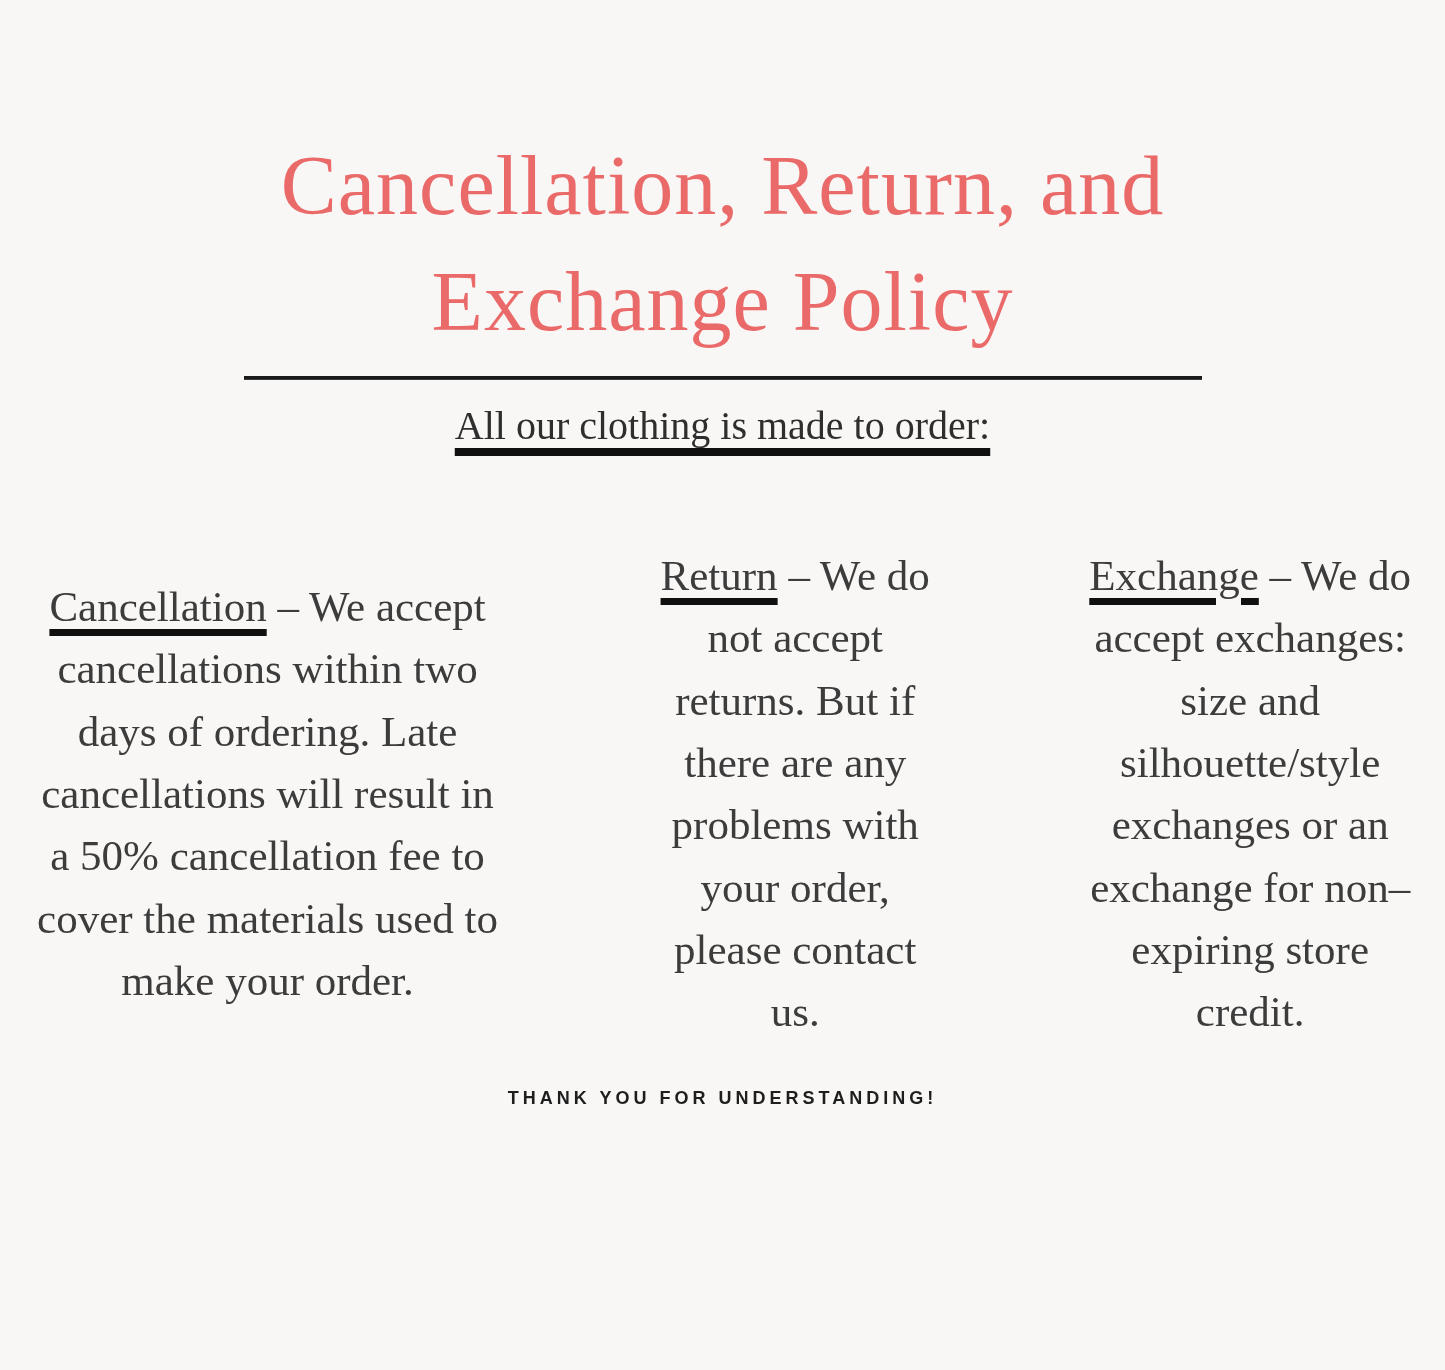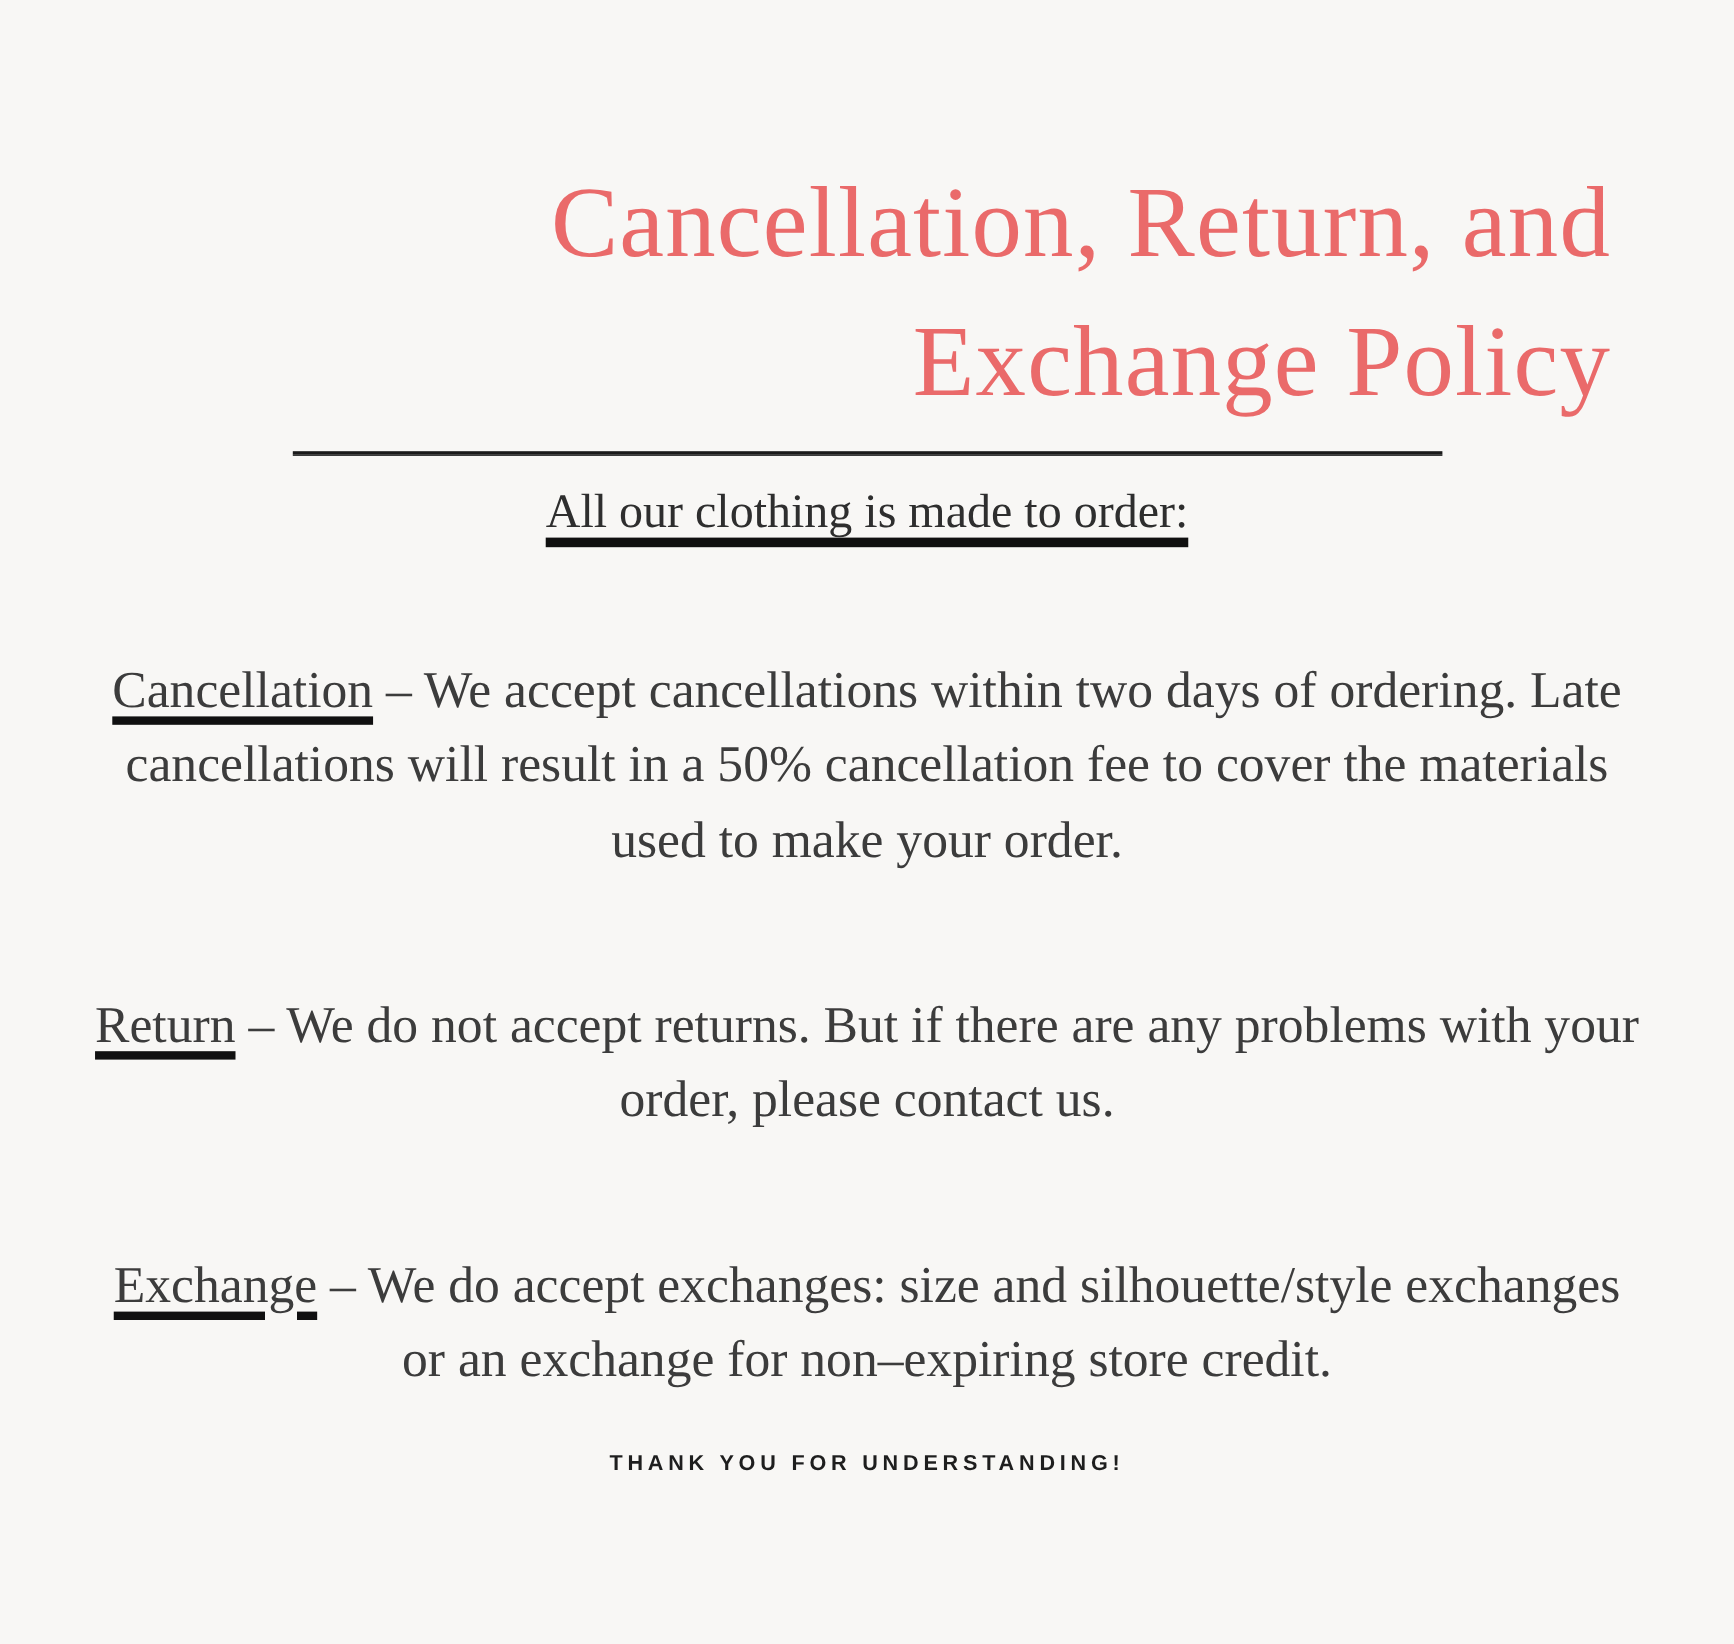--- a/index.html
+++ b/index.html
@@ -20,21 +20,21 @@
     height: 1370px;
     display: flex;
     flex-direction: column;
     align-items: center;
     padding-top: 128px;
   }
 
   
   .title {
     max-width: 1240px;
-    text-align: right;
+    text-align: center;
     font-size: 84px;
     font-weight: 300;
     line-height: 1.38;
     letter-spacing: 1px;
     color: #ea6a6a;
   }
 
   
   .divider {
     width: 958px;
@@ -55,21 +55,20 @@
     text-decoration-color: #101010;
     text-decoration-thickness: 8px;
     text-underline-offset: 9px;
     text-decoration-skip-ink: auto;
   }
 
   
   .policies {
     margin-top: 96px;
     display: flex;
-    flex-direction: column;
     gap: 92px;
     width: 100%;
     align-items: center;
   }
 
   .policy {
     max-width: 1360px;
     padding: 0 30px;
     text-align: center;
     font-size: 43px;

